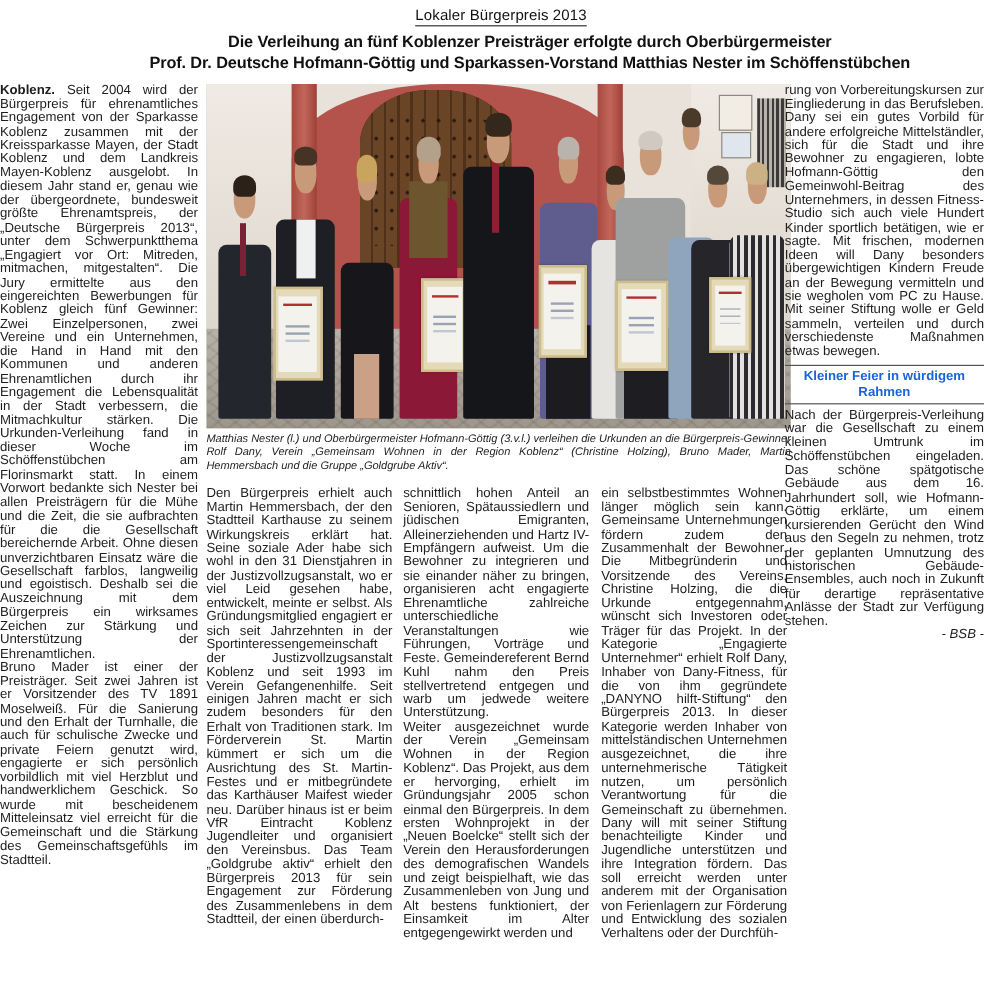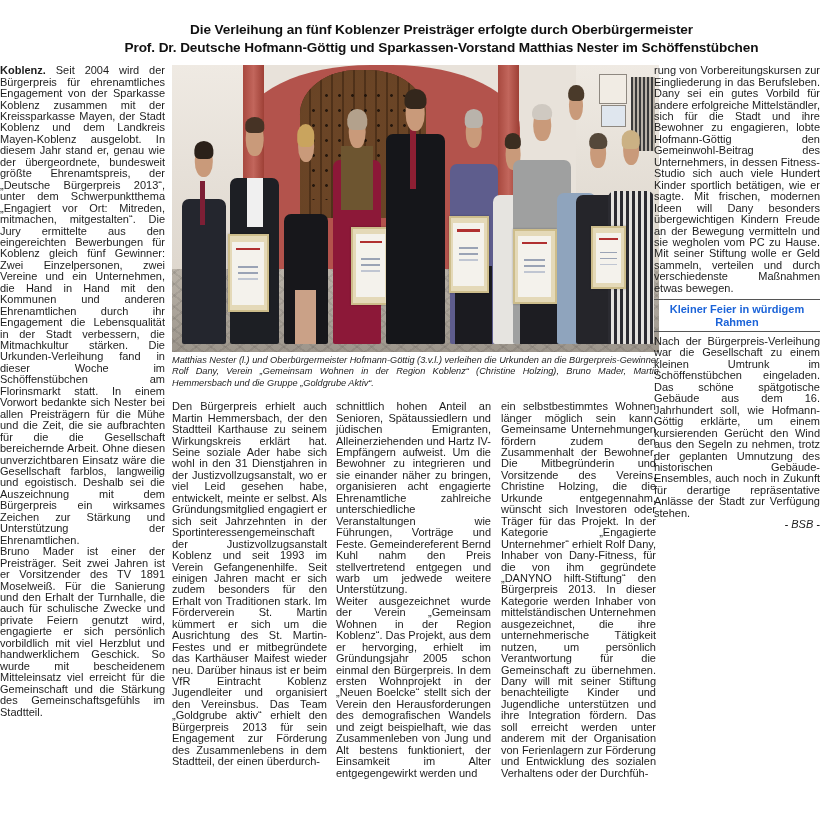--- a/index.html
+++ b/index.html
@@ -47,21 +47,21 @@
     margin-top: 7px;
     white-space: nowrap;
   }
   .headline .l2 { display:block; }
   .subhead {
     text-align: center;
     font-size: 13.6px;
     font-weight: 700;
     line-height: 1.33;
     color: #111;
-    margin-top: 21px;
+    margin-top: 6px;
     letter-spacing: -0.1px;
     padding-left: 48px;
   }
 
   
   .body-area {
     position: relative;
     margin-top: 8px;
     height: 688px;
   }
@@ -239,20 +239,23 @@
     text-align:right;
     font-style:italic;
     margin-top:2px;
   }
 </style>
 </head>
 <body>
 
 <div id="page">
 
+  <div class="kicker">
+    <span>Lokaler Bürgerpreis 2013</span>
+  </div>
 
 
   <div class="subhead">
     <div>Die Verleihung an fünf Koblenzer Preisträger erfolgte durch Oberbürgermeister</div>
     <div>Prof. Dr. Deutsche Hofmann-Göttig und Sparkassen-Vorstand Matthias Nester im Schöffenstübchen</div>
   </div>
 
   <div class="body-area">
 
     <div class="col" style="left:0px; top:0px; width:165px;">

